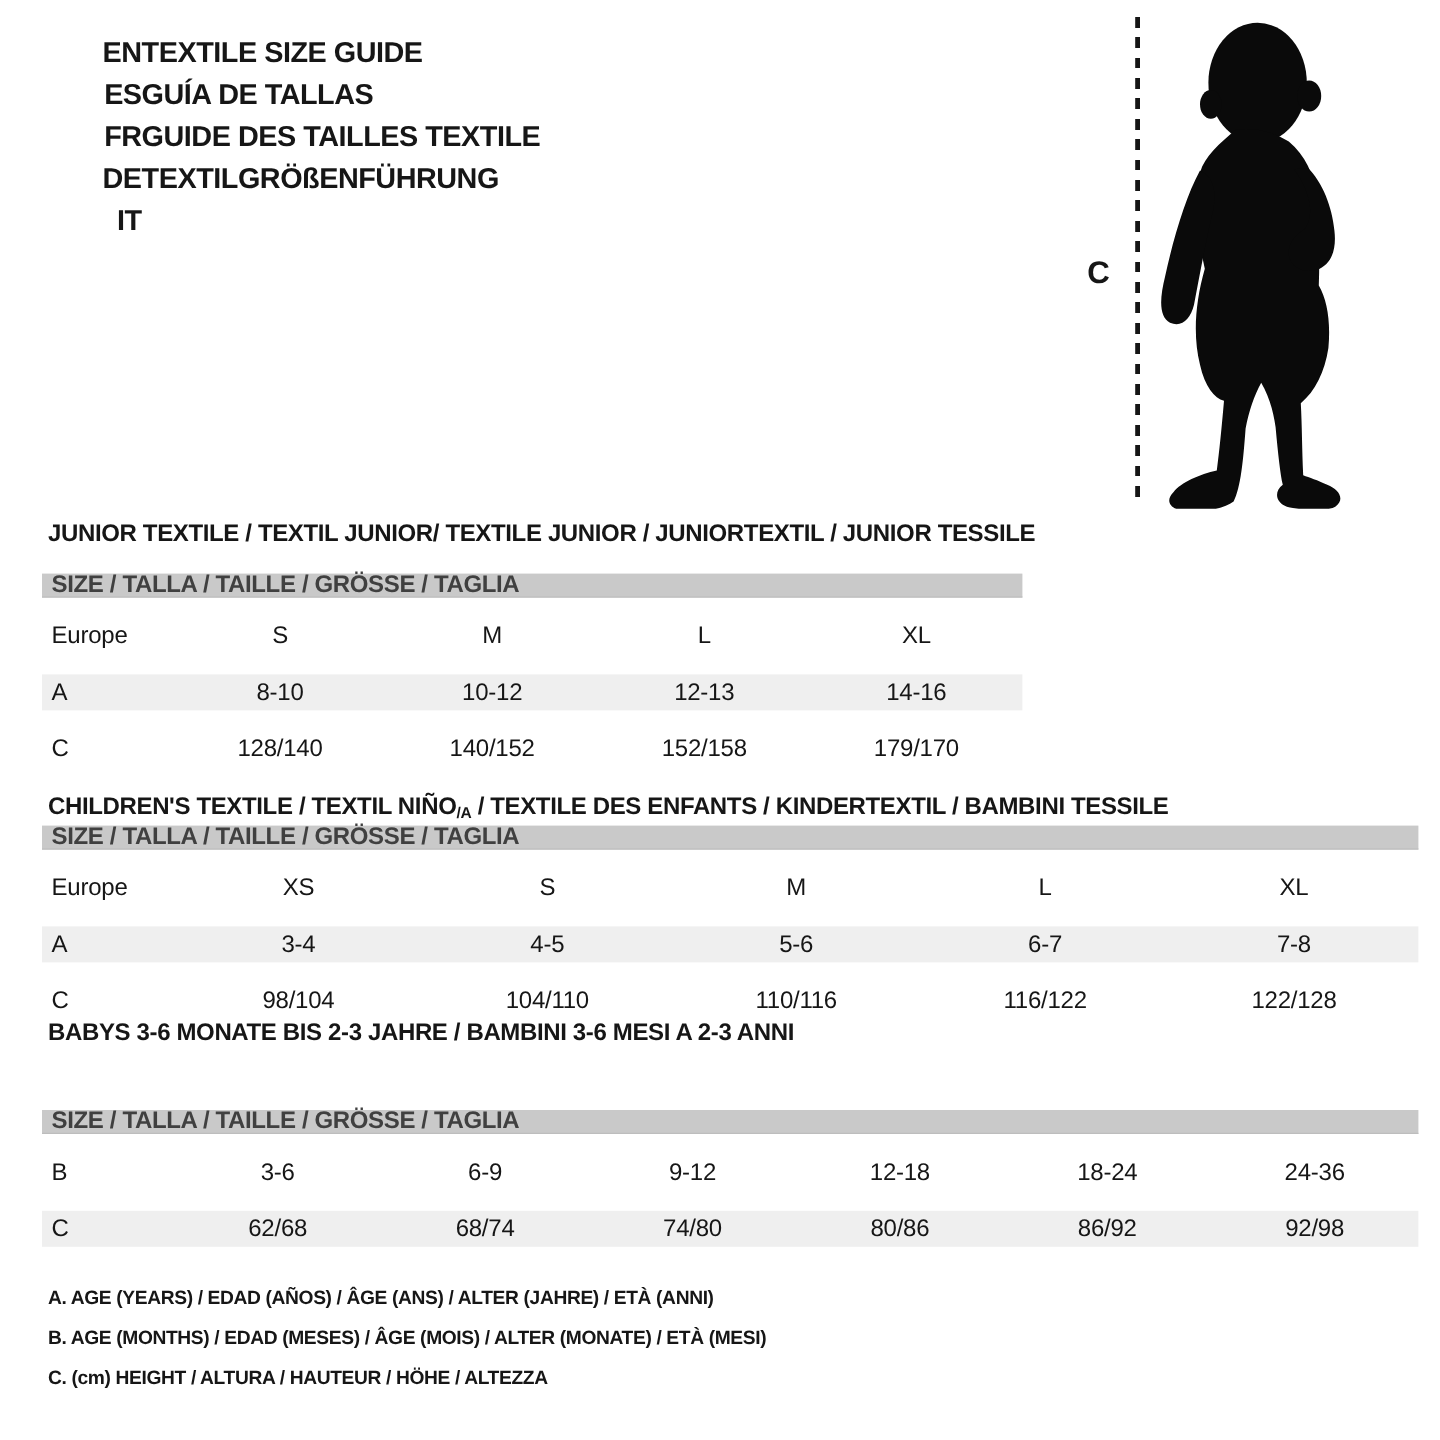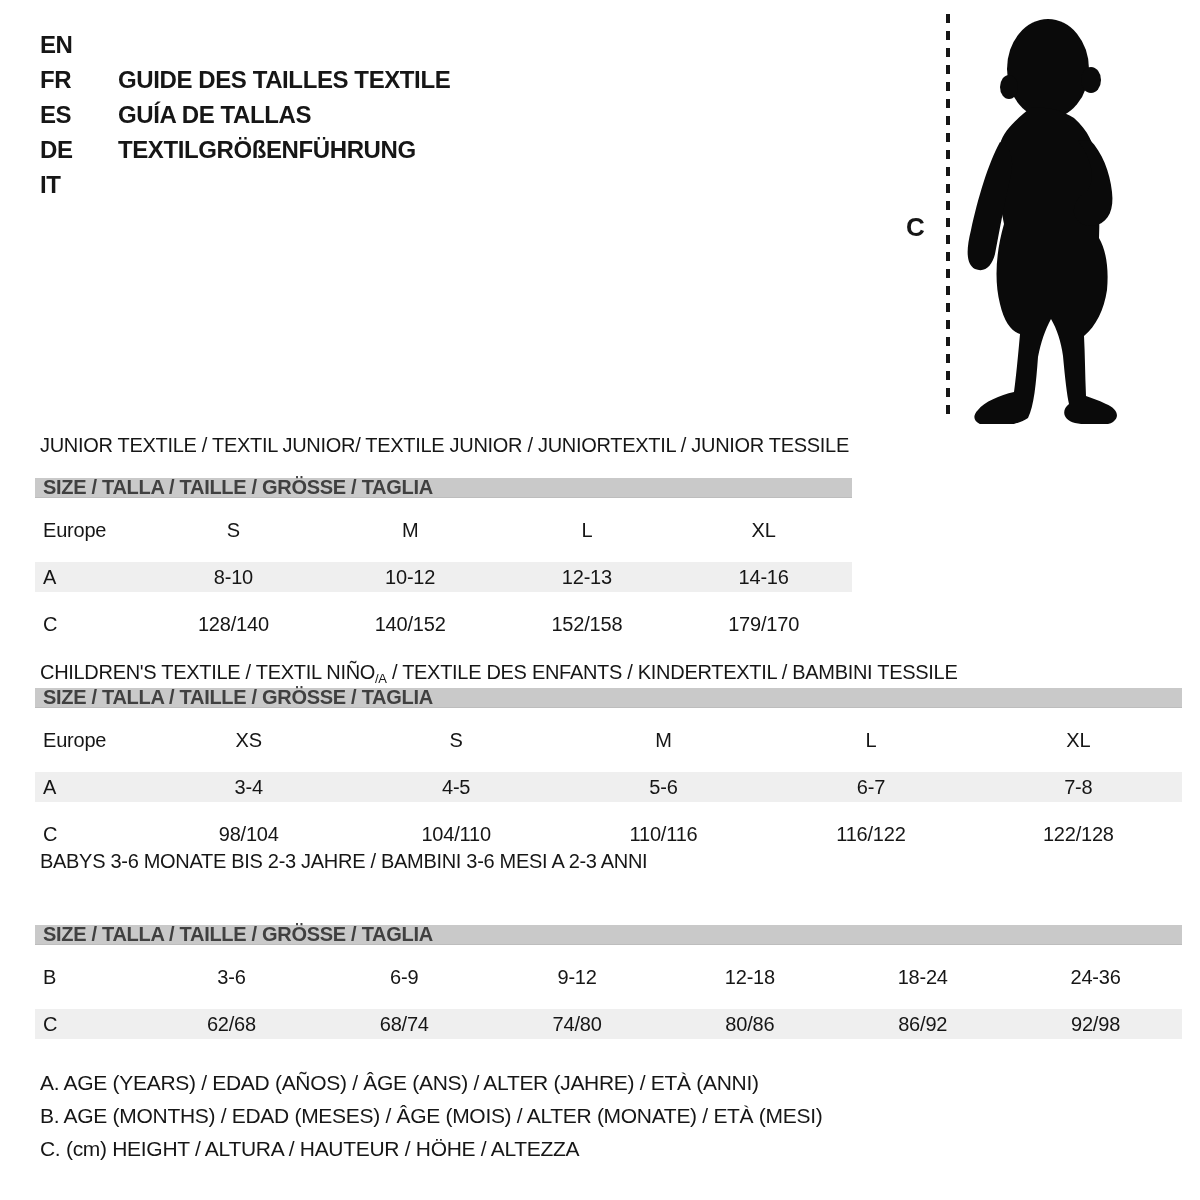--- a/index.html
+++ b/index.html
@@ -1,69 +1,70 @@
 <!DOCTYPE html>
 <html><head>
 <meta charset="utf-8">
 <style>
   html,body{margin:0;padding:0;background:#ffffff;}
   body{width:1200px;height:1200px;font-family:"Liberation Sans",sans-serif;color:#161616;}
   .page{position:relative;width:1200px;height:1200px;background:#ffffff;overflow:hidden;}
 
   
-  .langs{position:absolute;left:40px;top:27px;}
+  .langs{position:absolute;left:40px;top:27px;text-align:right;}
   .lang-row{display:flex;height:35px;align-items:center;}
   .lang-code,.lang-title{font-weight:bold;font-size:24px;letter-spacing:-0.4px;white-space:nowrap;}
   .lang-code{width:78px;}
 
   
   .dashline{position:absolute;left:946px;top:14px;width:4px;height:402px;
     background:repeating-linear-gradient(180deg,#151515 0 9px,transparent 9px 17px);}
   .c-label{position:absolute;left:906px;top:212px;font-size:26px;font-weight:bold;}
   .toddler{position:absolute;left:958px;top:12px;width:182px;height:412px;}
 
   
-  .section-title{position:absolute;font-size:20px;font-weight:normal;letter-spacing:-0.3px;white-space:nowrap;}
+  .section-title{position:absolute;font-size:20px;font-weight:bold;letter-spacing:-0.3px;white-space:nowrap;}
   .t-junior{left:40px;top:434px;}
   .t-children{left:40px;top:661px;}
   .t-babies{left:40px;top:845px;line-height:33px;}
   .title-sub{font-size:13px;vertical-align:-4px;}
 
   
   .tbl{position:absolute;}
   .tbl-junior{left:35px;top:478px;width:817px;}
   .tbl-children{left:35px;top:688px;width:1147px;}
   .tbl-babies{left:35px;top:925px;width:1147px;}
   .size-bar{height:20px;background:#c9c9c9;border-bottom:1px solid #bdbdbd;display:flex;align-items:center;
     padding-left:8px;box-sizing:border-box;font-weight:bold;font-size:20px;color:#404040;letter-spacing:-0.3px;}
   .trow{display:flex;height:30px;margin-top:17px;align-items:center;font-size:20px;letter-spacing:-0.2px;}
   .trow.shaded{background:#efefef;}
   .tlabel{width:110px;padding-left:8px;box-sizing:border-box;}
   .tcell{flex:1;text-align:center;}
 
   
   .legend{position:absolute;left:40px;top:1066px;}
-  .legend-line{font-size:21px;font-weight:normal;letter-spacing:-0.3px;line-height:33px;white-space:nowrap;}
+  .legend-line{font-size:16px;font-weight:bold;letter-spacing:-0.3px;line-height:33px;white-space:nowrap;}
 </style>
 </head>
 <body>
 
 <div class="page">
 
   <div class="langs">
     <div class="lang-row">
       <span class="lang-code">EN</span>
+      <span class="lang-title">TEXTILE SIZE GUIDE</span>
+    </div>
+    <div class="lang-row">
+      <span class="lang-code">ES</span>
+      <span class="lang-title">GUÍA DE TALLAS</span>
     </div>
     <div class="lang-row">
       <span class="lang-code">FR</span>
       <span class="lang-title">GUIDE DES TAILLES TEXTILE</span>
-    </div>
-    <div class="lang-row">
-      <span class="lang-code">ES</span>
-      <span class="lang-title">GUÍA DE TALLAS</span>
     </div>
     <div class="lang-row">
       <span class="lang-code">DE</span>
       <span class="lang-title">TEXTILGRÖßENFÜHRUNG</span>
     </div>
     <div class="lang-row">
       <span class="lang-code">IT</span>
     </div>
   </div>
 

